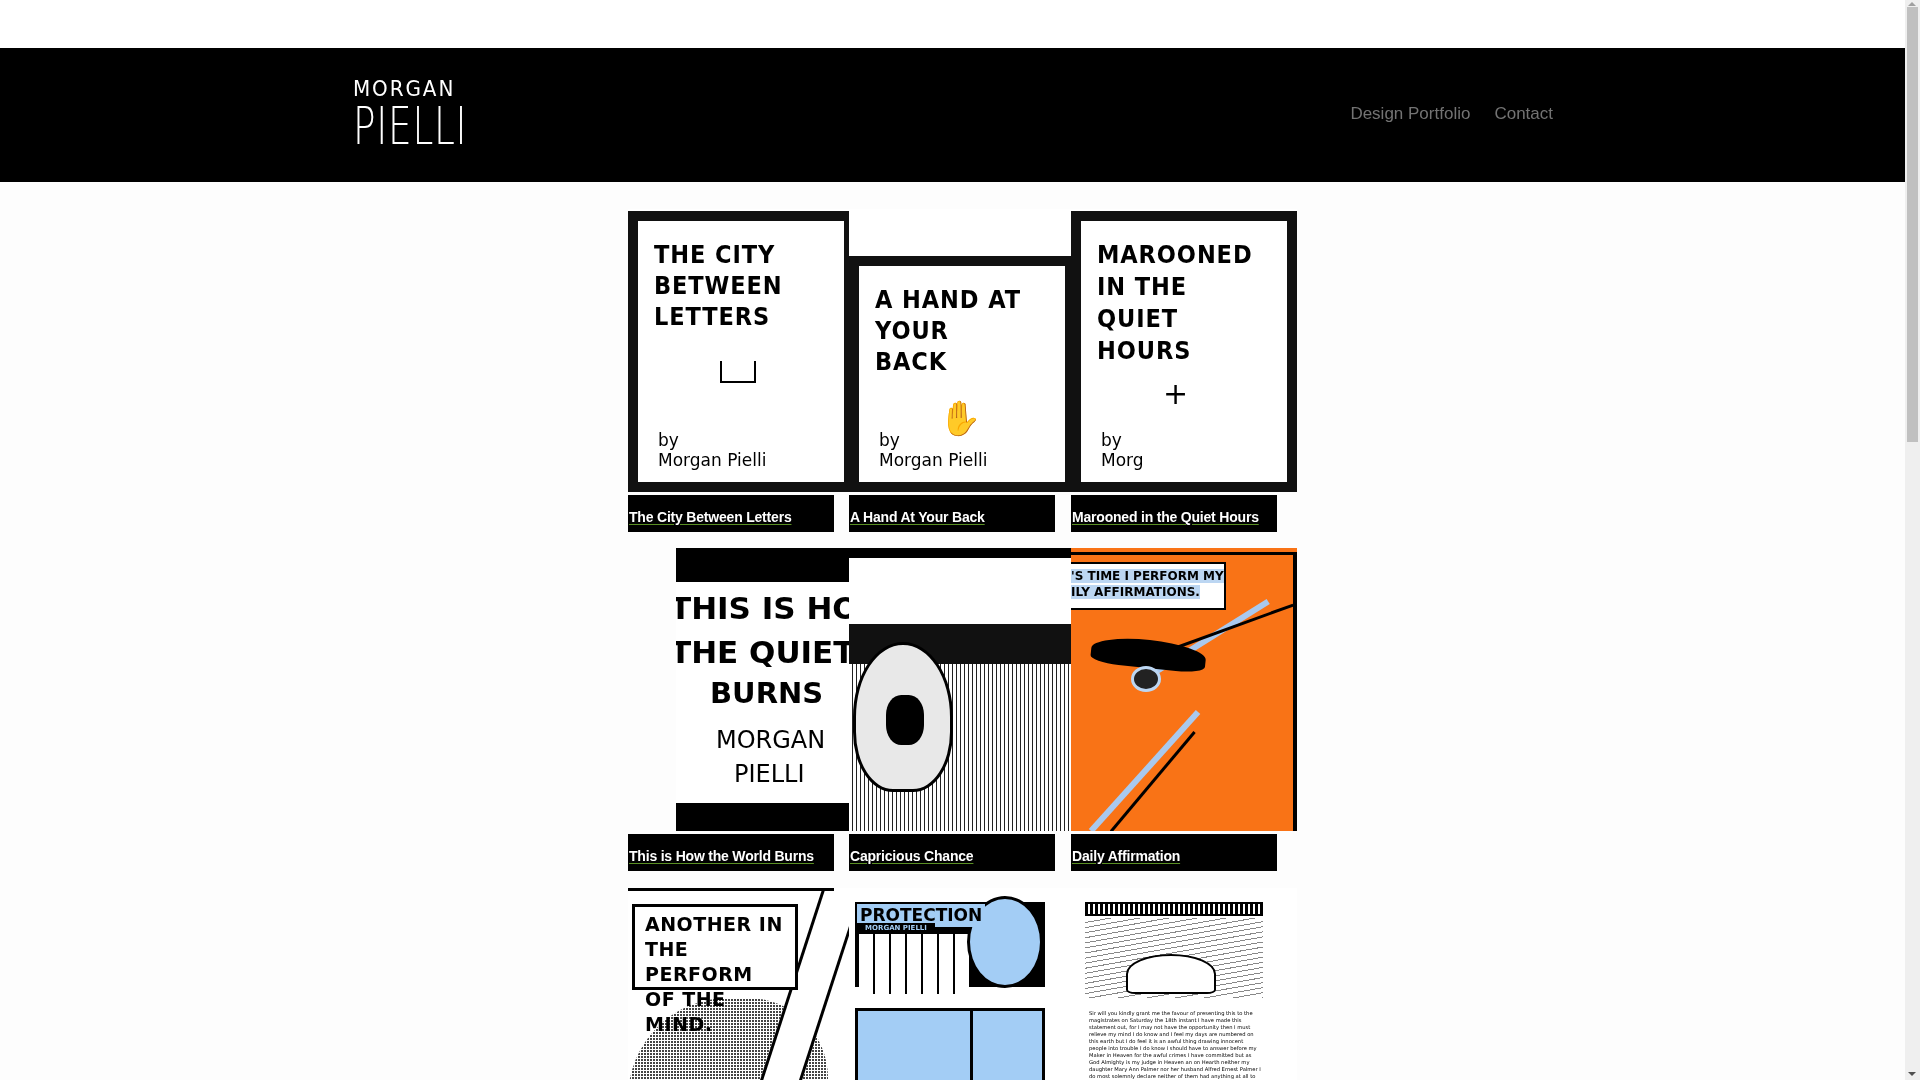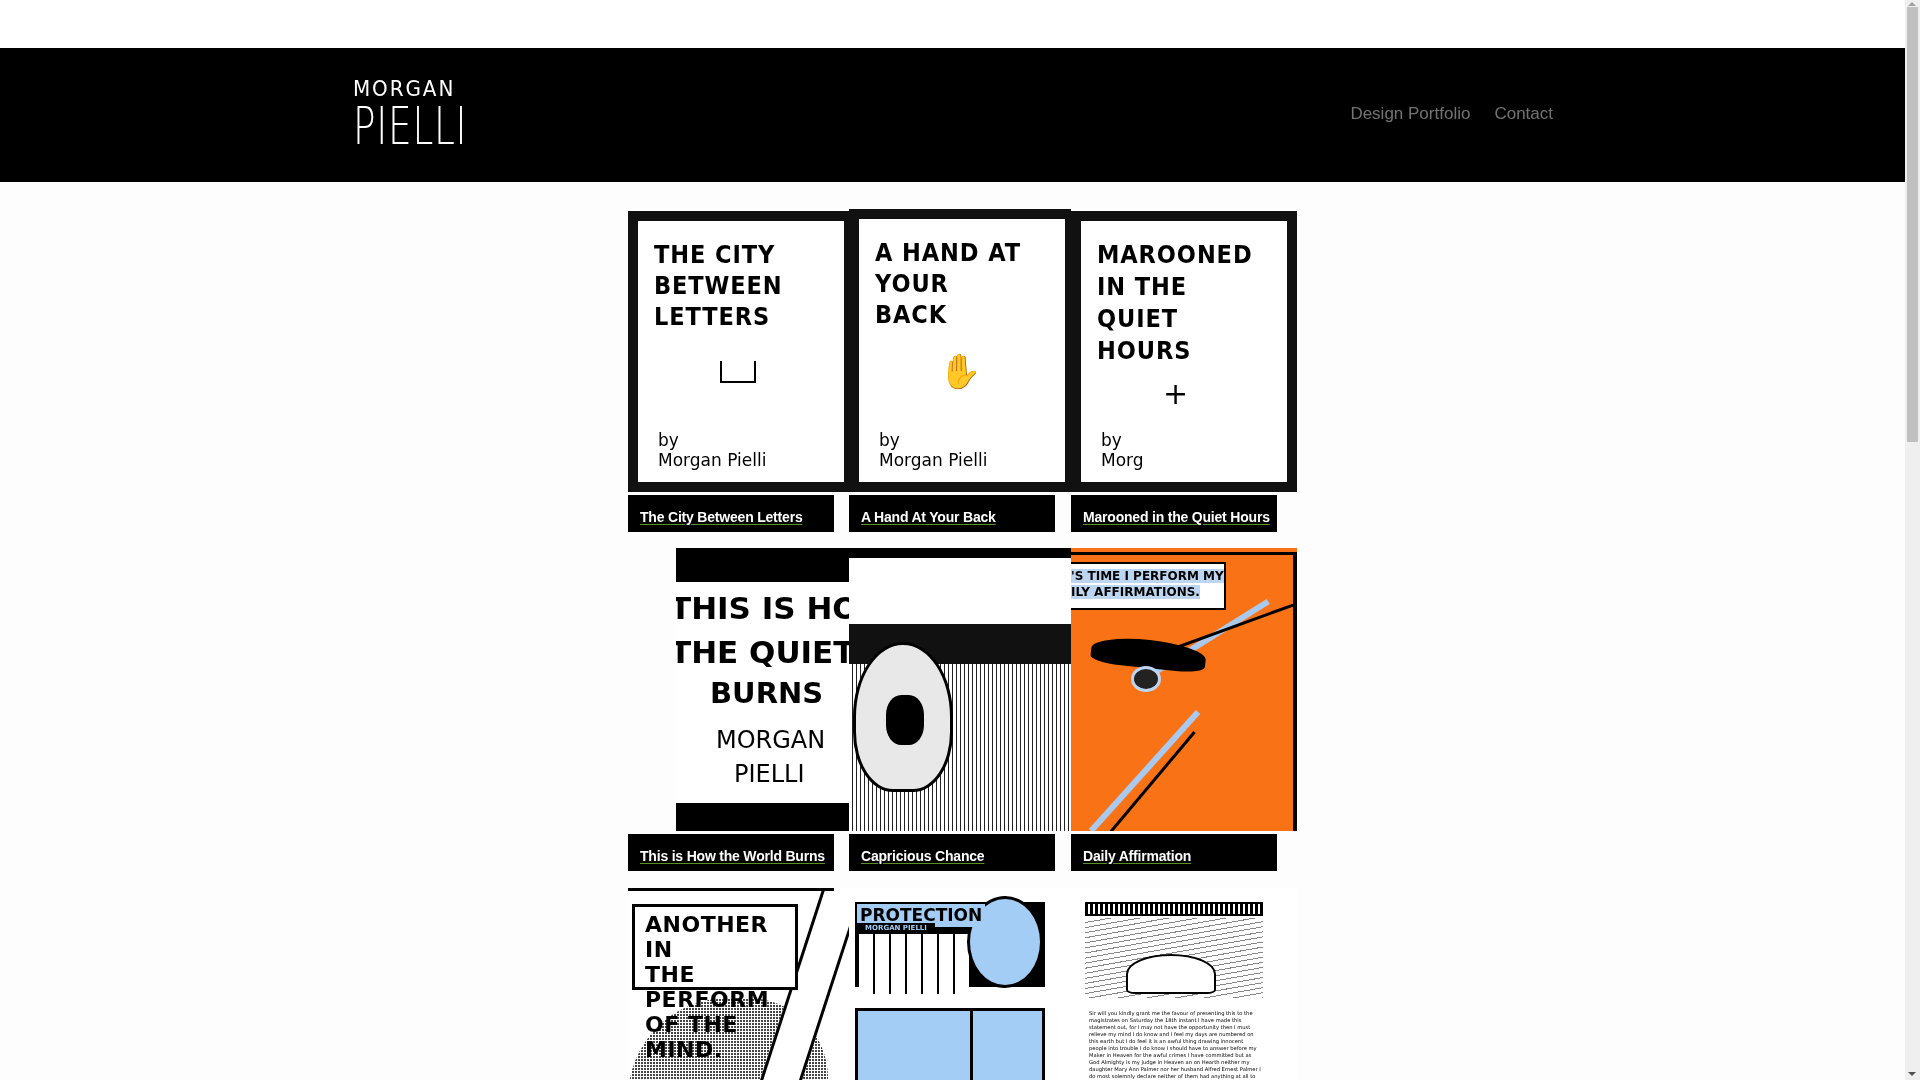--- a/index.html
+++ b/index.html
@@ -10,21 +10,21 @@
   .header { position: absolute; left: 0; top: 48px; width: 1905px; height: 134px; background: #000000; }
   .logo { position: absolute; left: 353px; top: 30px; width: 125px; height: 72px; color: #fff; cursor: pointer; }
   .logo .l1 { position: absolute; left: 0; top: 0; font-family: "DejaVu Sans", sans-serif; font-size: 21px; letter-spacing: 2px; line-height: 22px; font-weight: normal; transform: scaleX(0.95); transform-origin: left; }
   .logo .l2 { position: absolute; left: 0; top: 22px; font-family: "DejaVu Sans", sans-serif; font-size: 52px; line-height: 52px; letter-spacing: 1px; transform: scaleX(0.72); transform-origin: left; font-weight: 200; }
   .nav { position: absolute; right: 352px; top: 56px; display: flex; gap: 24px; }
   .nav a { color: #737373; text-decoration: none; font-size: 17px; font-family: "Liberation Sans", sans-serif; }
 
   .grid { position: absolute; left: 628px; top: 209px; width: 650px; }
   .tile { position: absolute; width: 206px; }
   .cover { position: absolute; left: 0; top: 0; width: 226px; height: 283px; overflow: hidden; background: #fff; }
-  .caption { position: absolute; left: 0; top: 286px; width: 206px; height: 37px; background: #000; padding: 13px 5px 0 12px; }
+  .caption { position: absolute; left: 0; top: 286px; width: 206px; height: 37px; background: #000; padding: 13px 5px 0 1px; }
   .caption a { color: #ffffff; font-size: 14px; font-weight: bold; font-family: "Liberation Sans", sans-serif; text-decoration: underline; text-decoration-color: #5a8f24; text-underline-offset: 2px; white-space: nowrap; letter-spacing: -0.2px; }
 
   
   .framed { border: 10px solid #111; background: #fff; position: absolute; inset: 2px 0 0 0; }
   .hand { font-family: "DejaVu Sans", sans-serif; font-weight: bold; color: #000; font-size: 25px; line-height: 31px; letter-spacing: 1px; position: absolute; left: 16px; top: 18px; transform: scaleX(0.9); transform-origin: left; }
   .byline { position: absolute; left: 20px; bottom: 12px; font-family: "DejaVu Sans", sans-serif; font-size: 17px; line-height: 20px; color: #000; }
   .doodle { position: absolute; font-family: "DejaVu Sans", sans-serif; color: #000; }
 
   
   .burns { background: #fff; margin-left: 48px; }
@@ -44,21 +44,21 @@
   .affirm .box span { background: #bcd6f2; }
   .affirm .brow { position: absolute; left: 20px; top: 92px; width: 115px; height: 28px; background: #000; border-radius: 60% 60% 30% 30%; transform: rotate(6deg); }
   .affirm .iris { position: absolute; left: 60px; top: 118px; width: 30px; height: 26px; background: #222; border-radius: 50%; border: 3px solid #bcd6f2; }
   .affirm .stroke { position: absolute; height: 3px; background: #000; transform-origin: left center; }
   .affirm .blue { position: absolute; height: 6px; background: #a9c9ee; transform-origin: left center; }
 
   
   .paradise { background: #fff; }
   .paradise .shade { position: absolute; left: 0; top: 110px; width: 200px; height: 200px; background: repeating-radial-gradient(circle at 2px 2px, #444 0 1px, #fff 1px 3px); background-size: 3px 3px; border-radius: 50% 40% 0 0; }
   .paradise .trunk { position: absolute; left: 150px; top: -10px; width: 40px; height: 300px; background: #fff; border-left: 3px solid #000; border-right: 3px solid #000; transform: rotate(18deg); }
-  .paradise .label { position: absolute; left: 4px; top: 16px; width: 166px; height: 86px; border: 3px solid #000; background: #fff; font-family: "DejaVu Sans", sans-serif; font-weight: bold; font-size: 22px; line-height: 25px; padding: 5px 0 0 10px; letter-spacing: 0.5px; }
+  .paradise .label { position: absolute; left: 4px; top: 16px; width: 166px; height: 86px; border: 3px solid #000; background: #fff; font-family: "DejaVu Sans", sans-serif; font-weight: bold; font-size: 19px; line-height: 25px; padding: 5px 0 0 10px; letter-spacing: 0.5px; }
   .protection { background: #fff; }
   .protection .p1 { position: absolute; left: 6px; top: 14px; width: 190px; height: 85px; background: #000; }
   .protection .ptitle { position: absolute; left: 8px; top: 16px; background: #a3cdf5; color: #000; font-family: "DejaVu Sans", sans-serif; font-weight: bold; font-size: 17px; padding: 2px 3px; line-height: 19px; }
   .protection .psub { position: absolute; left: 8px; top: 35px; width: 78px; background: #000; color: #a3cdf5; font-family: "DejaVu Sans", sans-serif; font-weight: bold; font-size: 7px; text-align: center; line-height: 10px; }
   .protection .bldg { position: absolute; left: 10px; top: 46px; width: 110px; height: 60px; background: repeating-linear-gradient(90deg, #fff 0 14px, #000 14px 16px); }
   .protection .bubble { position: absolute; left: 118px; top: 8px; width: 76px; height: 92px; border-radius: 50%; background: #a3cdf5; border: 3px solid #000; }
   .protection .p2 { position: absolute; left: 6px; top: 120px; width: 190px; height: 150px; background: #a3cdf5; border: 3px solid #000; }
   .protection .p2 .door { position: absolute; left: 112px; top: 0; width: 72px; height: 144px; background: #a3cdf5; border-left: 3px solid #000; }
   .confession { background: #fff; }
   .confession .bridge { position: absolute; left: 14px; top: 14px; width: 178px; height: 14px; background: repeating-linear-gradient(90deg, #000 0 3px, #fff 3px 5px); border-top: 2px solid #000; border-bottom: 2px solid #000; }
@@ -105,21 +105,21 @@
           </div>
         </div>
       </div>
       <div class="caption">
         <a href="#">The City Between Letters</a>
       </div>
     </div>
 
     <div class="tile" style="left:221px;top:0;">
       <div class="cover">
-        <div class="framed" style="inset:0 0 0 0;">
+        <div class="framed" style="inset:0 0 0 0;margin-top:47px;">
           <div class="hand">
             <div>A HAND AT</div>
             <div>YOUR</div>
             <div>BACK</div>
           </div>
           <div class="doodle" style="left:80px;top:132px;font-size:34px;">✋</div>
           <div class="byline">
             <div>by</div>
             <div>Morgan Pielli</div>
           </div>

